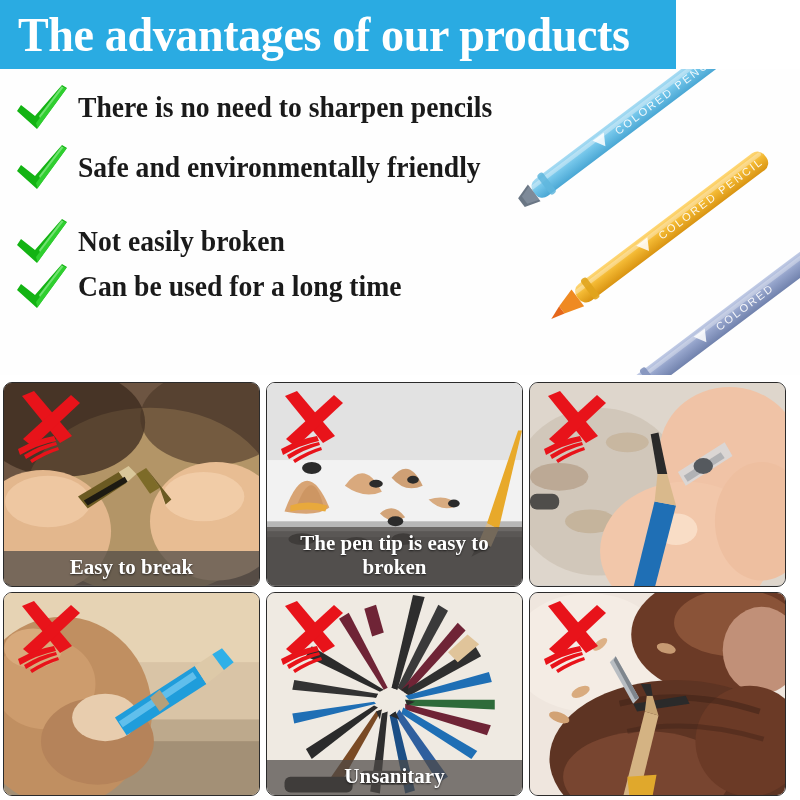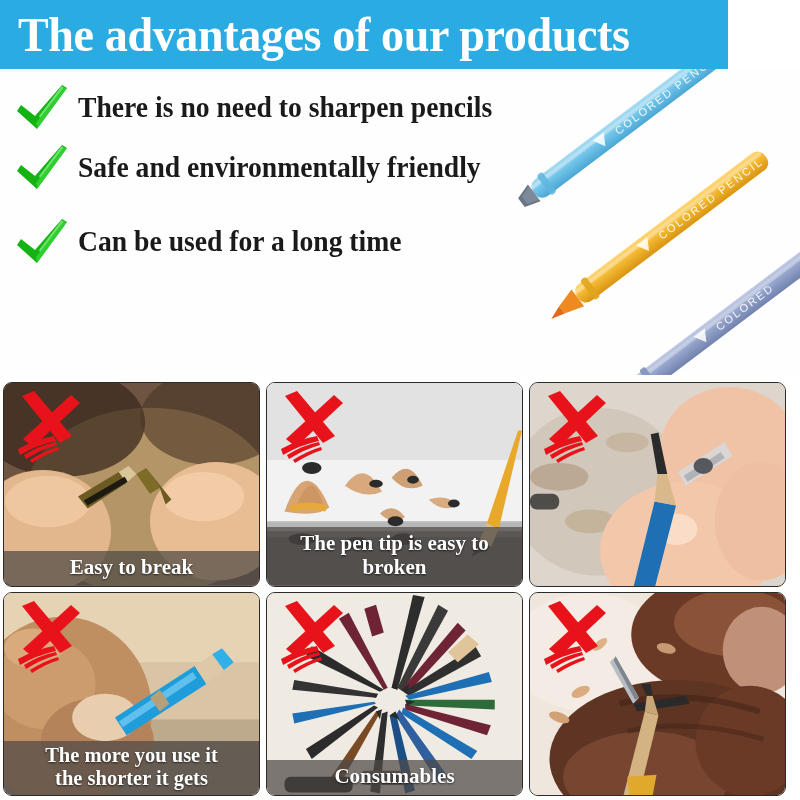--- a/index.html
+++ b/index.html
@@ -13,21 +13,21 @@
     height: 800px;
     overflow: hidden;
     font-family: "Liberation Serif", "DejaVu Serif", serif;
     position: relative;
   }
 
   
   .header-banner {
     position: absolute;
     left: 0; top: 0;
-    width: 728px;
+    width: 676px;
     height: 69px;
     background: #2aabe2;
     overflow: hidden;
   }
   .header-title {
     position: absolute;
     left: 18px;
     top: 50%;
     transform: translateY(-52%) scaleX(0.94);
     transform-origin: left center;
@@ -165,20 +165,28 @@
 
   <div class="adv-item">
     <svg class="check-icon" viewBox="0 0 56 50">
       <path d="M3 28 L7 22 L21 33 L48 2 L53 5 L23 46 Z" fill="#13b313"></path>
       <path d="M22 40 L49 4 L52.5 5.6 L23.6 45.2 Z" fill="#35d435" opacity="0.85"></path>
       <path d="M25 33 L47.5 3.2 L49.5 4.2 L26 35 Z" fill="#8ff08f" opacity="0.75"></path>
     </svg>
     <span class="adv-label">Safe and environmentally friendly</span>
   </div>
 
+  <div class="adv-item">
+    <svg class="check-icon" viewBox="0 0 56 50">
+      <path d="M3 28 L7 22 L21 33 L48 2 L53 5 L23 46 Z" fill="#13b313"></path>
+      <path d="M22 40 L49 4 L52.5 5.6 L23.6 45.2 Z" fill="#35d435" opacity="0.85"></path>
+      <path d="M25 33 L47.5 3.2 L49.5 4.2 L26 35 Z" fill="#8ff08f" opacity="0.75"></path>
+    </svg>
+    <span class="adv-label">Not easily broken</span>
+  </div>
 
   <div class="adv-item">
     <svg class="check-icon" viewBox="0 0 56 50">
       <path d="M3 28 L7 22 L21 33 L48 2 L53 5 L23 46 Z" fill="#13b313"></path>
       <path d="M22 40 L49 4 L52.5 5.6 L23.6 45.2 Z" fill="#35d435" opacity="0.85"></path>
       <path d="M25 33 L47.5 3.2 L49.5 4.2 L26 35 Z" fill="#8ff08f" opacity="0.75"></path>
     </svg>
     <span class="adv-label">Can be used for a long time</span>
   </div>
 </div>
@@ -341,22 +349,20 @@
       <polygon points="196,74 208,92 226,78 214,62" fill="#ddc9a8"></polygon>
       <polygon points="214,62 226,78 236,70 224,56" fill="#2fb0e8"></polygon>
     </svg>
     <svg class="cross-icon" viewBox="0 0 78 78">
       <path d="M12 9 L24 4 L62 49 L50 56 Z" fill="#e8131a"></path>
       <path d="M61 8 L70 16 L23 60 L13 52 Z" fill="#e8131a"></path>
       <path d="M8 62 Q26 52 44 49 L46 54 Q27 58 10 68 Z" fill="#e8131a"></path>
       <path d="M14 68 Q30 58 46 55 L47 58 Q32 62 16 72 Z" fill="#e8131a"></path>
       <path d="M20 73 Q34 64 48 60 L49 63 Q36 67 22 76 Z" fill="#e8131a"></path>
     </svg>
-    <div class="tile-caption two-line">The more you use it
-the shorter it gets</div>
   </div>
 
   <div class="photo-tile">
     <svg class="tile-photo" viewBox="0 0 262 205" preserveAspectRatio="none">
       <rect width="262" height="205" fill="#efeae2"></rect>
       <g stroke-linecap="butt">
         <polygon points="128,96 150,2 162,4 134,98" fill="#2d2d2d"></polygon>
         <polygon points="134,96 176,12 186,18 140,100" fill="#3a3a3a"></polygon>
         <polygon points="138,98 196,30 204,38 144,102" fill="#6f2436"></polygon>
         <polygon points="140,100 214,54 220,64 146,104" fill="#2f2f2f"></polygon>
@@ -387,21 +393,21 @@
       <rect x="18" y="186" width="70" height="16" rx="6" fill="#1b1b1b"></rect>
       <rect x="96" y="180" width="52" height="14" rx="5" fill="#4b4b4b"></rect>
     </svg>
     <svg class="cross-icon" viewBox="0 0 78 78">
       <path d="M12 9 L24 4 L62 49 L50 56 Z" fill="#e8131a"></path>
       <path d="M61 8 L70 16 L23 60 L13 52 Z" fill="#e8131a"></path>
       <path d="M8 62 Q26 52 44 49 L46 54 Q27 58 10 68 Z" fill="#e8131a"></path>
       <path d="M14 68 Q30 58 46 55 L47 58 Q32 62 16 72 Z" fill="#e8131a"></path>
       <path d="M20 73 Q34 64 48 60 L49 63 Q36 67 22 76 Z" fill="#e8131a"></path>
     </svg>
-    <div class="tile-caption">Consumables</div>
+    <div class="tile-caption">Unsanitary</div>
   </div>
 
   <div class="photo-tile">
     <svg class="tile-photo" viewBox="0 0 262 205" preserveAspectRatio="none">
       <rect width="262" height="205" fill="#efe6de"></rect>
       <ellipse cx="60" cy="60" rx="80" ry="60" fill="#f4ece4"></ellipse>
       <ellipse cx="196" cy="42" rx="92" ry="62" fill="#6b3a26"></ellipse>
       <ellipse cx="210" cy="30" rx="62" ry="34" fill="#8a5338"></ellipse>
       <ellipse cx="238" cy="58" rx="40" ry="44" fill="#c19078"></ellipse>
       <ellipse cx="150" cy="168" rx="130" ry="80" fill="#5e3423"></ellipse>

